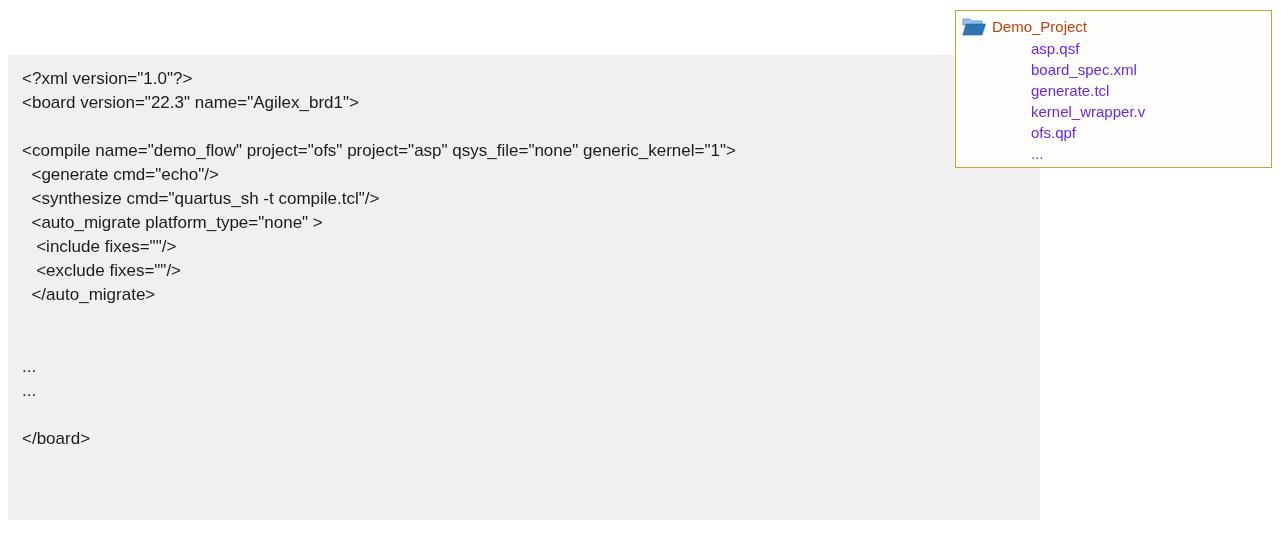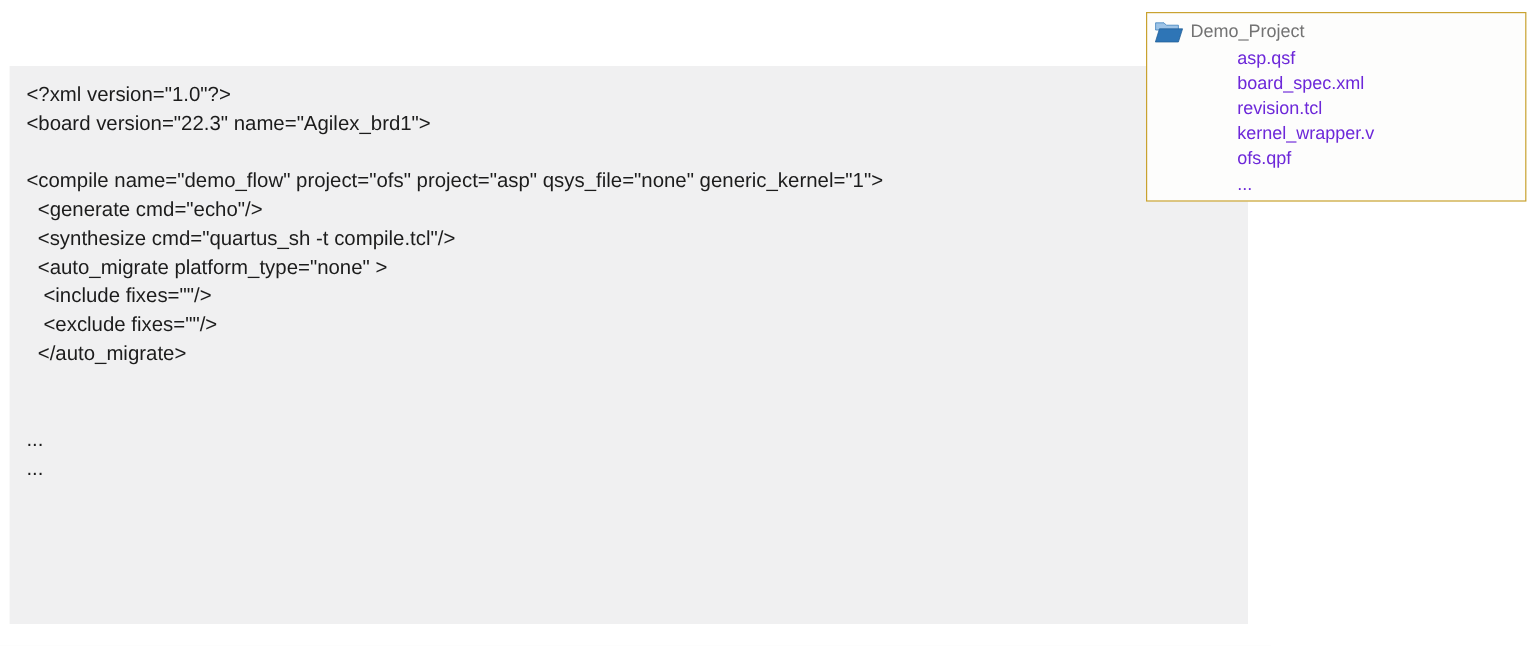--- a/index.html
+++ b/index.html
@@ -48,21 +48,21 @@
     box-sizing: border-box;
     padding: 5px 6px 4px 6px;
     z-index: 5;
   }
   .folder-row {
     display: flex;
     align-items: center;
     gap: 6px;
     font-size: 15px;
     line-height: 21px;
-    color: #737373;
+    color: #c2410c;
   }
   .folder-icon {
     display: inline-flex;
     width: 24px;
     height: 19px;
     flex: 0 0 auto;
   }
   .file-list {
     list-style: none;
     margin: 1px 0 0 0;
@@ -86,35 +86,36 @@
       <div class="code-line"><span>  &lt;</span><span class="bold">synthesize cmd</span><span>="quartus_sh -t compile.tcl"/&gt;</span></div>
       <div class="code-line"><span>  &lt;</span><span class="bold">auto_migrate</span><span> platform_type="none" &gt;</span></div>
       <div class="code-line"><span>   &lt;</span><span class="bold">include fixes</span><span>=""/&gt;</span></div>
       <div class="code-line"><span>   &lt;</span><span class="bold">exclude fixes</span><span>=""/&gt;</span></div>
       <div class="code-line"><span>  &lt;/</span><span class="bold">auto_migrate</span><span>&gt;</span></div>
       <div class="code-line">&nbsp;</div>
       <div class="code-line">&nbsp;</div>
       <div class="code-line"><span>...</span></div>
       <div class="code-line"><span>...</span></div>
       <div class="code-line">&nbsp;</div>
+      <div class="code-line"><span>&lt;/board&gt;</span></div>
     </div>
 
   <div class="file-panel">
     <div class="folder-row">
       <span class="folder-icon">
         <svg viewBox="0 0 24 19" width="24" height="19" aria-hidden="true">
           <path d="M1 2 h7 l2 2 h10 v4 H1 z" fill="#9dc3e6" stroke="#2e75b6" stroke-width="0.6"></path>
           <path d="M0.8 18 L4.2 7 H23.5 L20 18 Z" fill="#2e75b6" stroke="#1f5c94" stroke-width="0.6"></path>
         </svg>
       </span>
       <span class="folder-label">Demo_Project</span>
     </div>
     <ul class="file-list" id="file-list">
         <li>asp.qsf</li>
         <li>board_spec.xml</li>
-        <li>revision.tcl</li>
+        <li>generate.tcl</li>
         <li>kernel_wrapper.v</li>
         <li>ofs.qpf</li>
         <li>...</li>
       </ul>
   </div>
 
 </div>
 
 </body></html>

